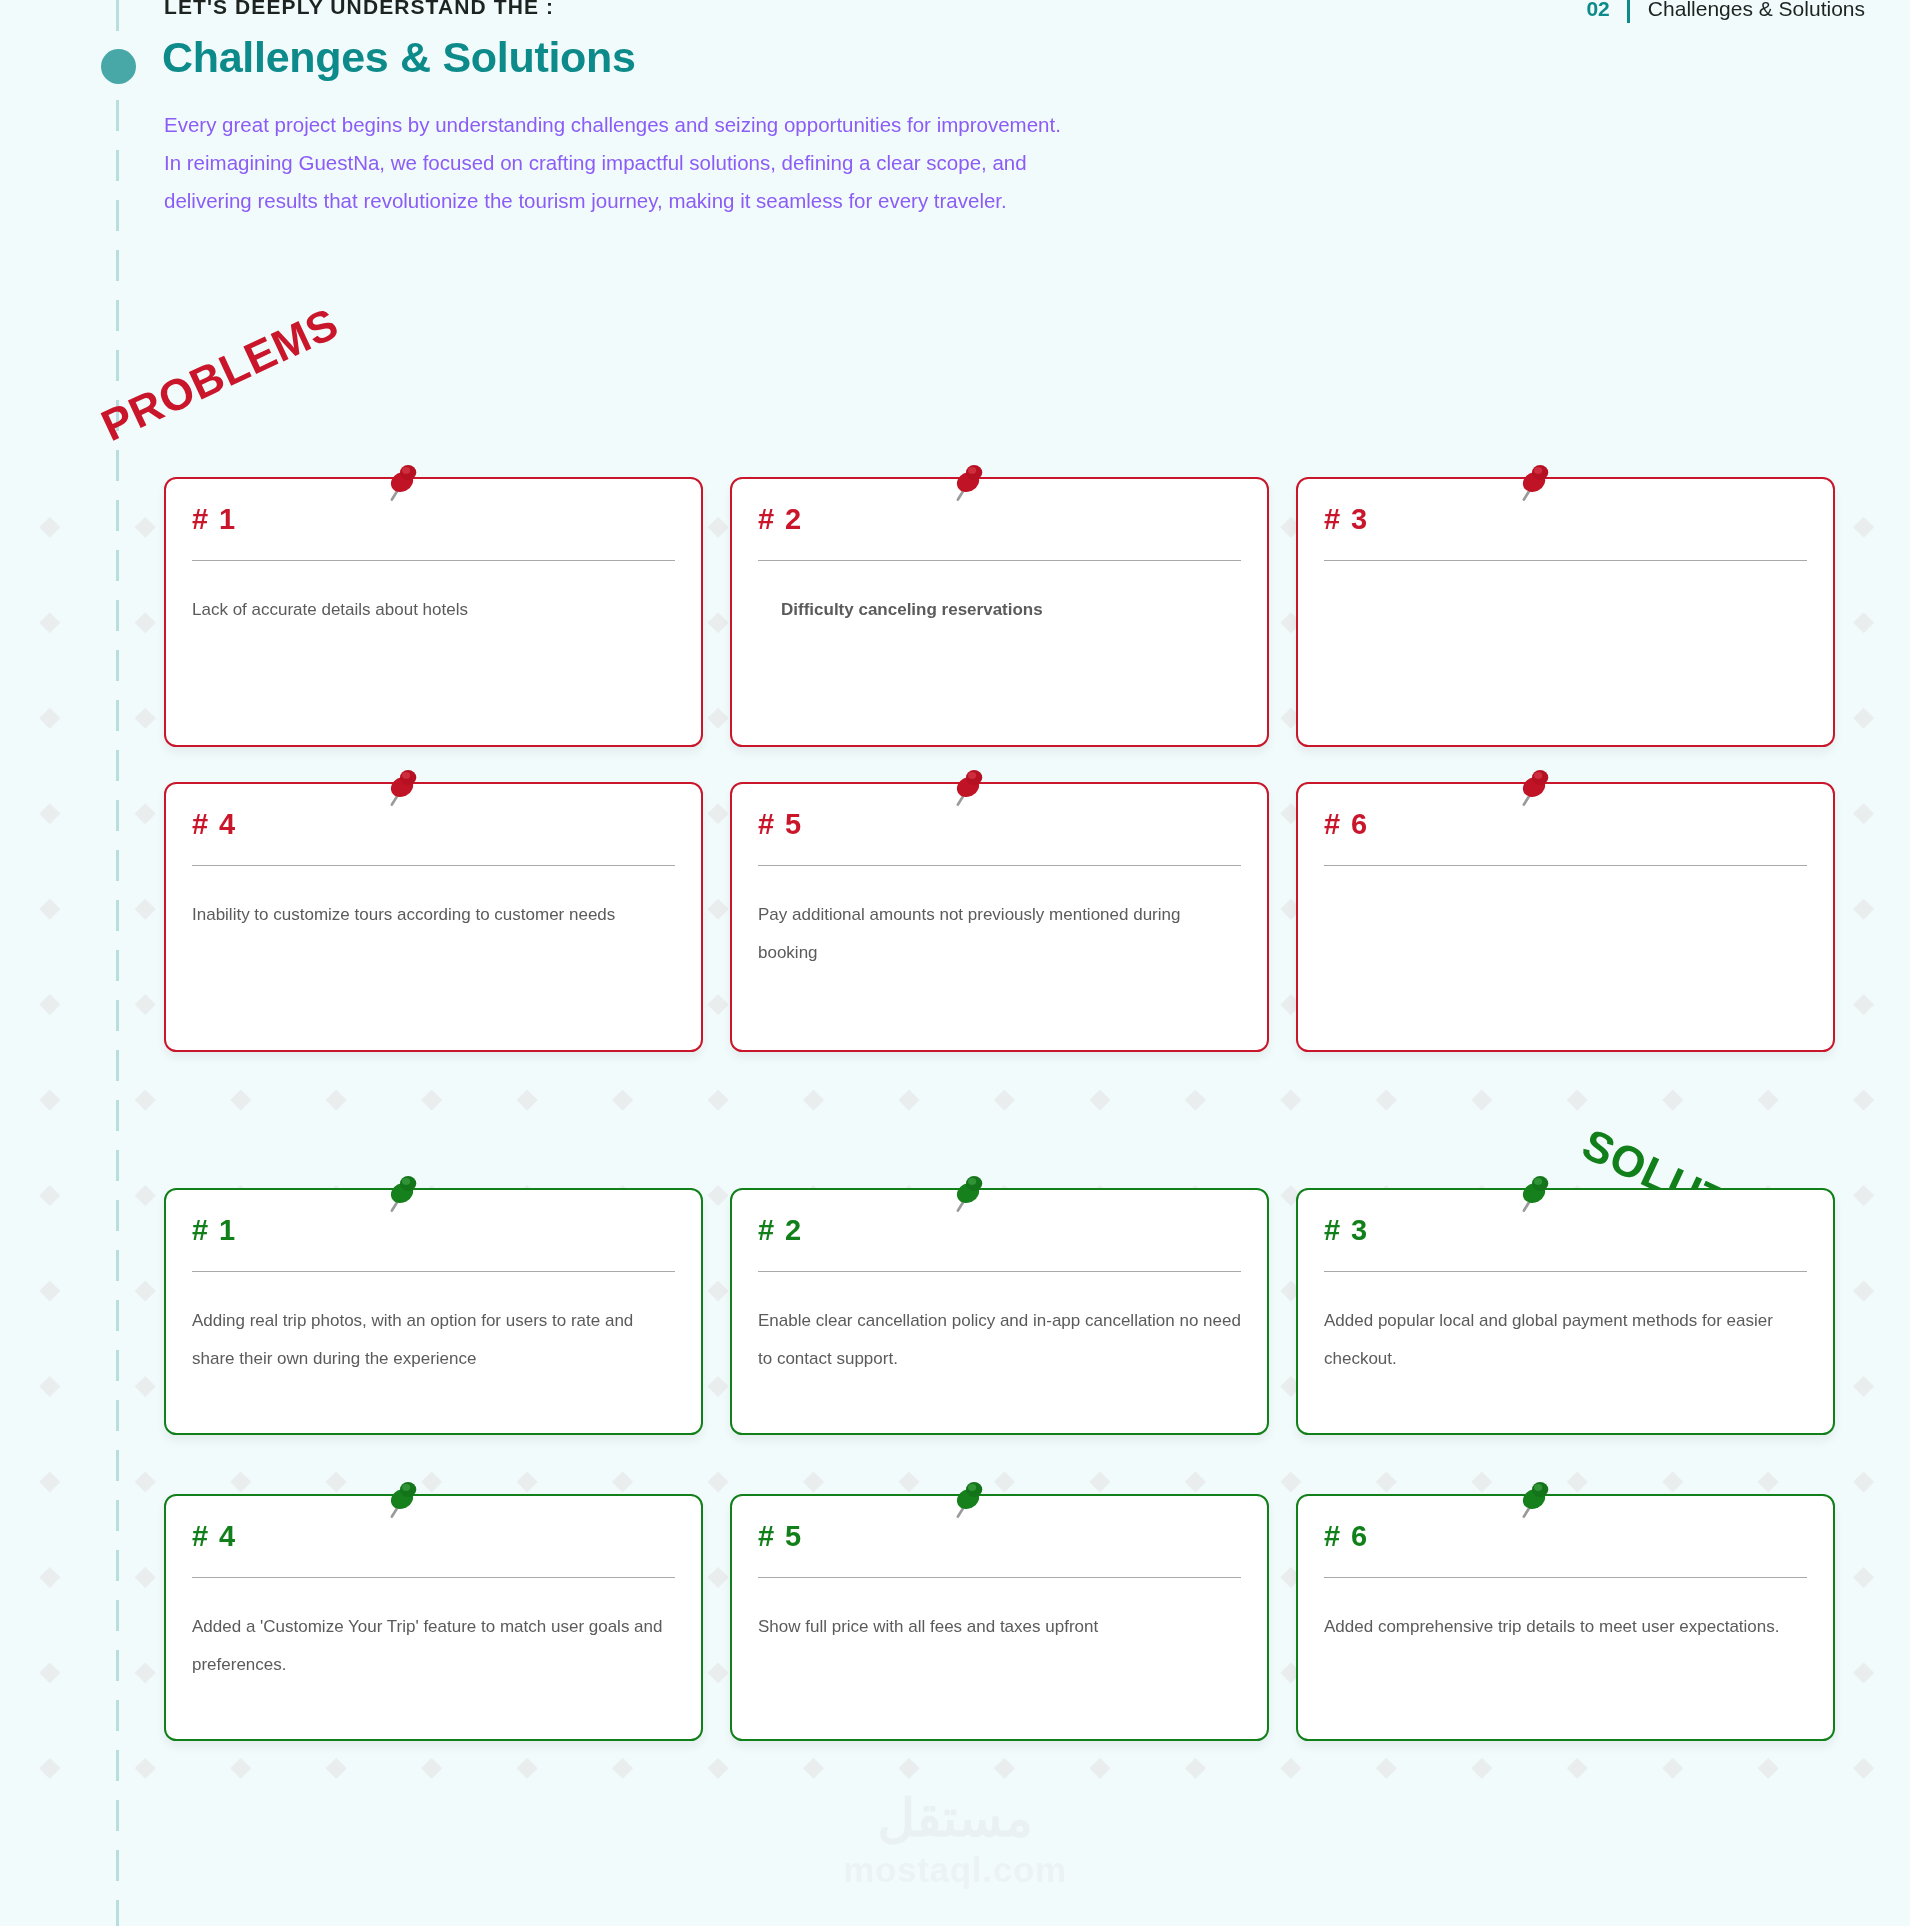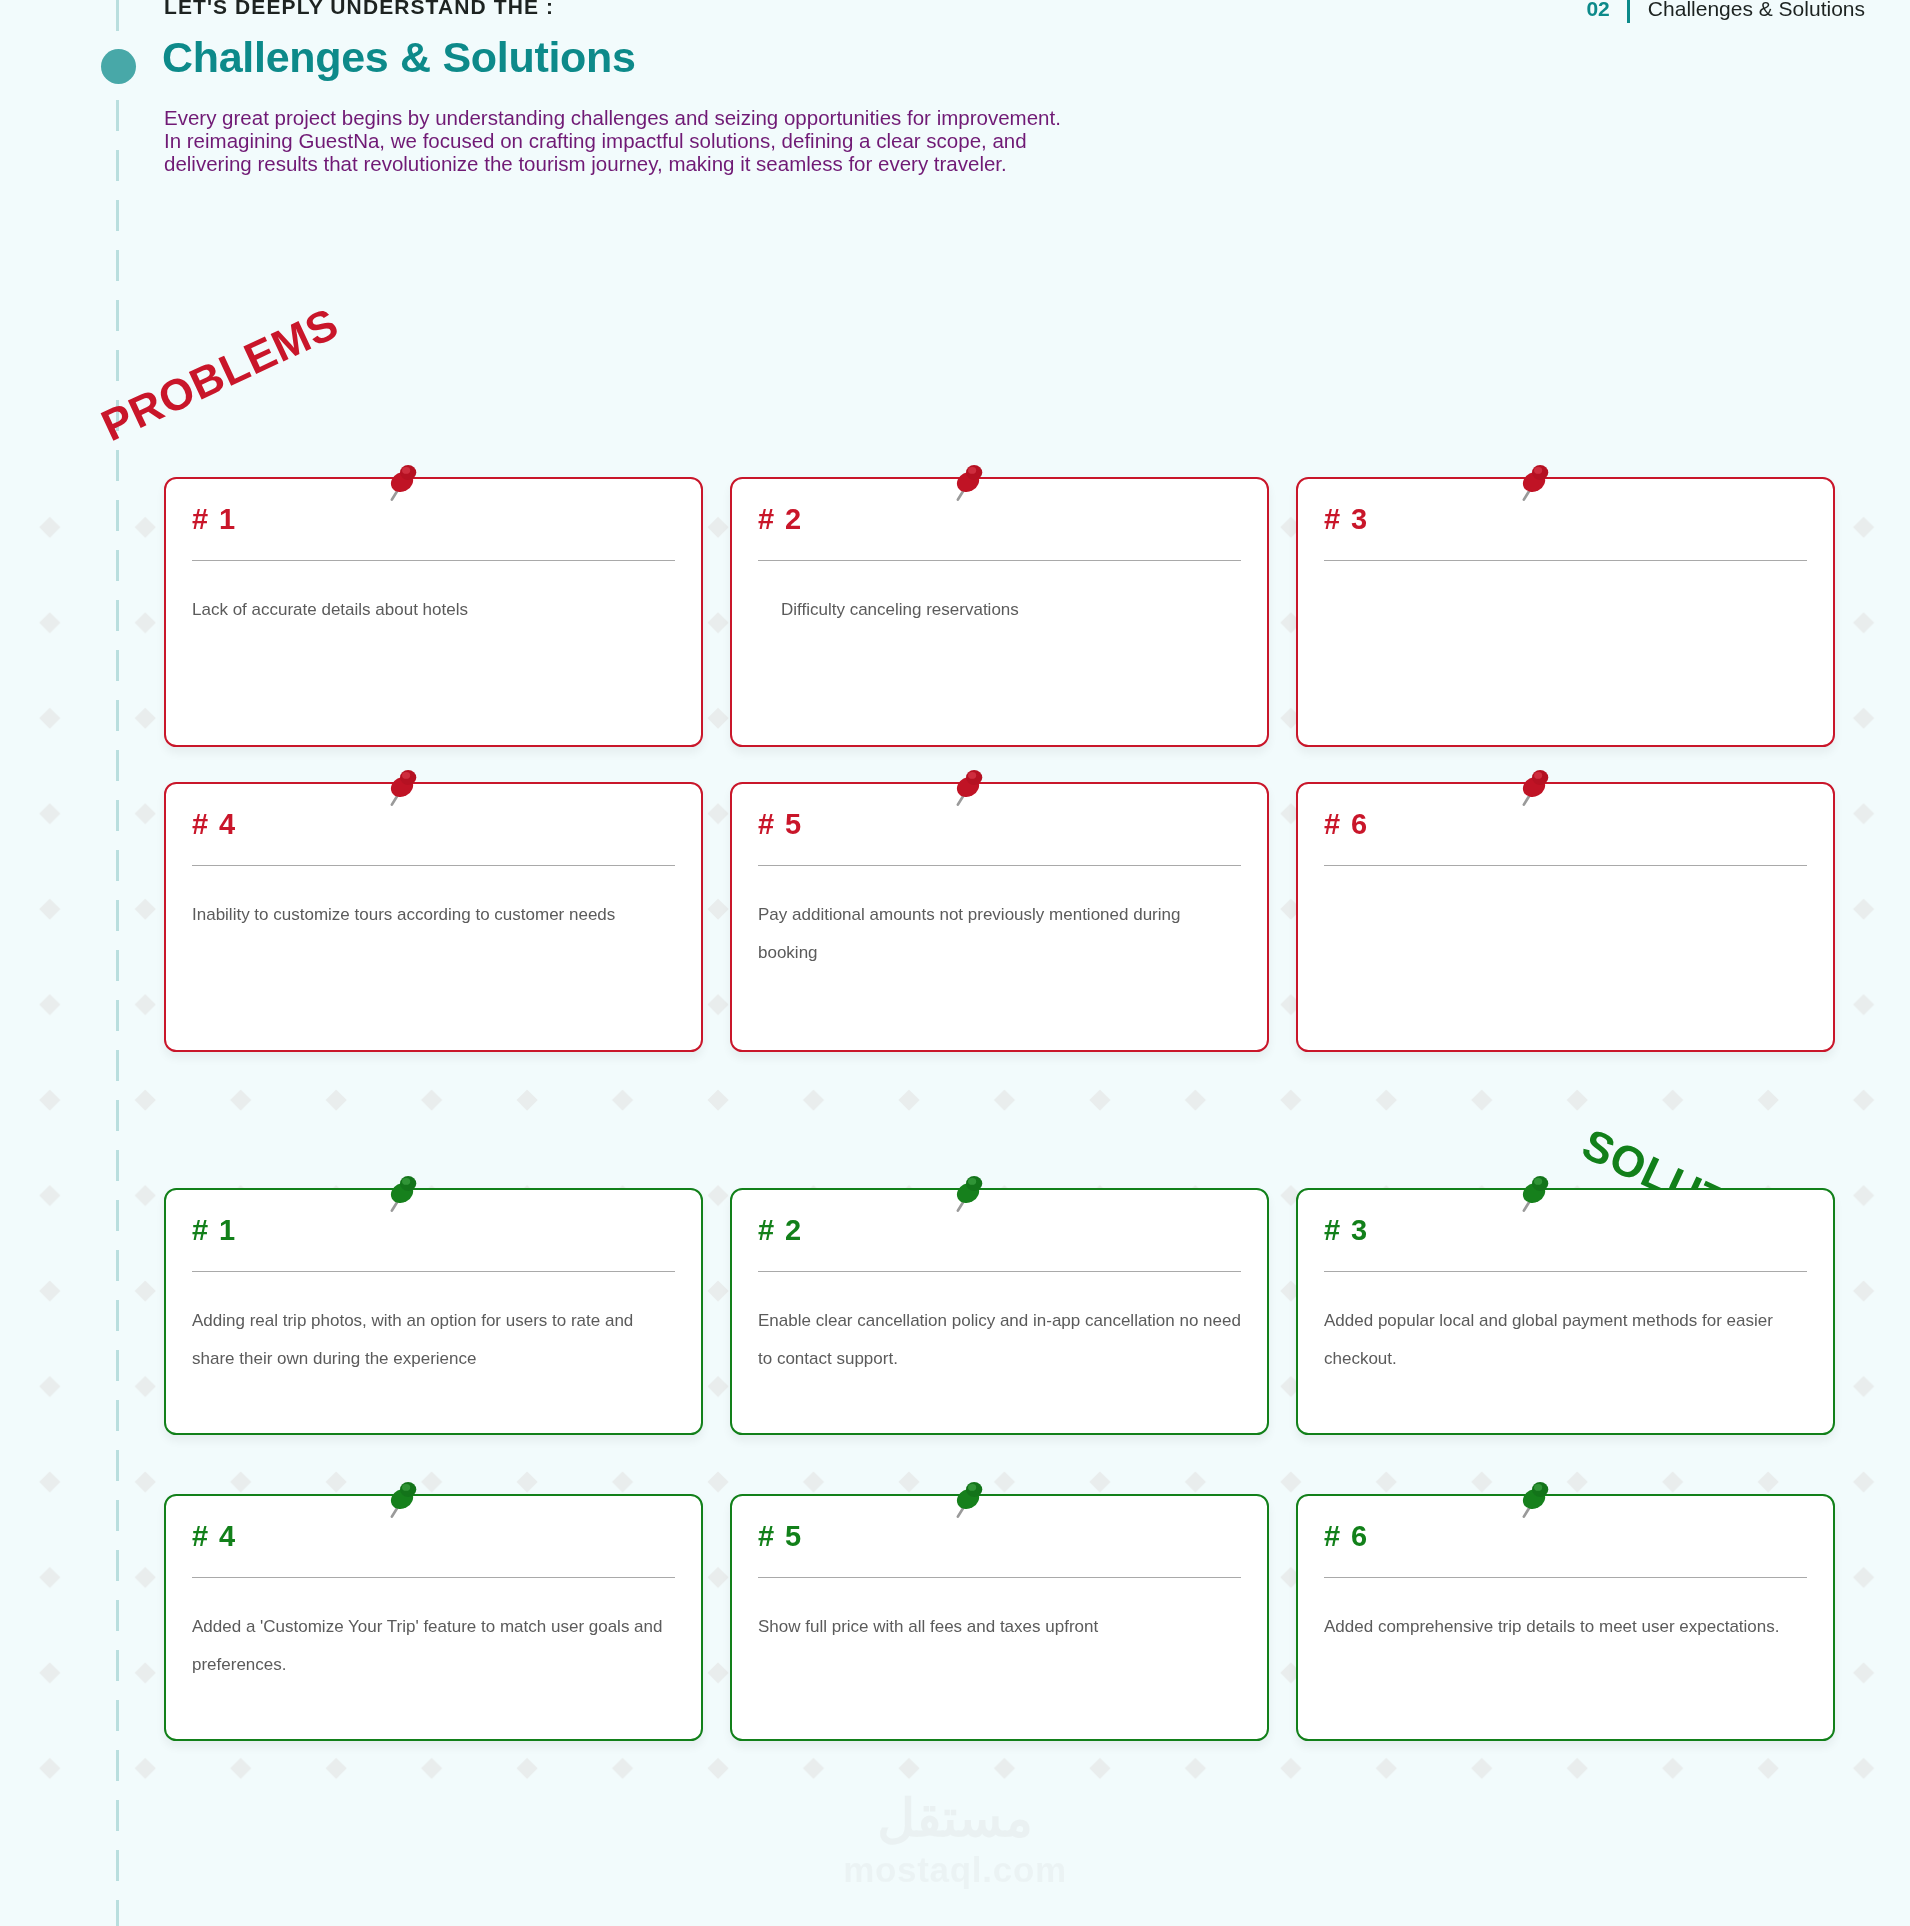--- a/index.html
+++ b/index.html
@@ -65,22 +65,22 @@
     font-weight: 700;
     color: #0d8a8a;
     letter-spacing: -0.3px;
   }
   .intro {
     position: absolute;
     left: 164px;
     top: 106px;
     width: 914px;
     font-size: 20.5px;
-    line-height: 23px;
-    color: #701a75;
+    line-height: 38px;
+    color: #8b5cf6;
   }
 
   .hdr-right {
     position: absolute;
     right: 45px;
     top: -4.1px;
     display: flex;
     align-items: center;
     gap: 17.7px;
     font-size: 21px;
@@ -149,21 +149,21 @@
   .card-divider {
     height: 1.4px;
     background: #a9a9a9;
     margin-bottom: 30px;
   }
   .card-text {
     font-size: 17px;
     line-height: 38px;
     color: #5b5b5b;
   }
-  .card-text.indent { padding-left: 23px; }
+  .card-text.indent { padding-left: 23px; font-weight: bold; }
 
   
   .pin {
     position: absolute;
     top: -15px;
     left: 50%;
     margin-left: -53px;
     width: 38px;
     height: 40px;
   }

